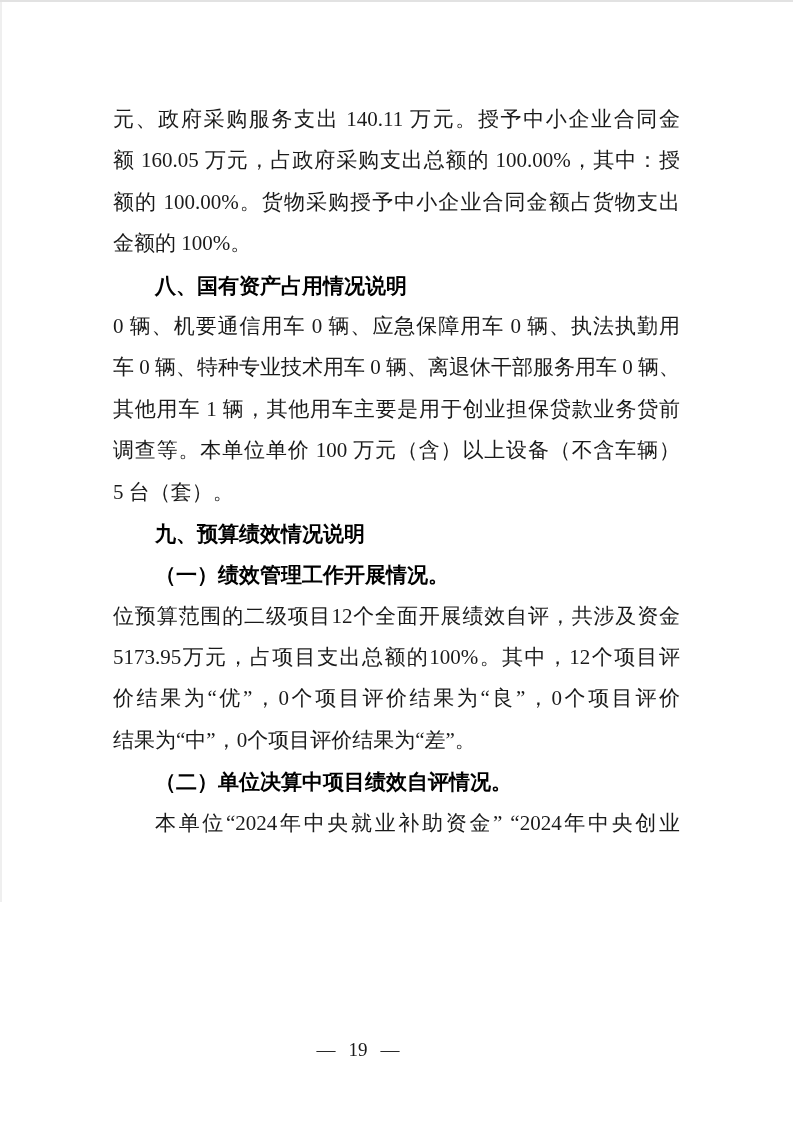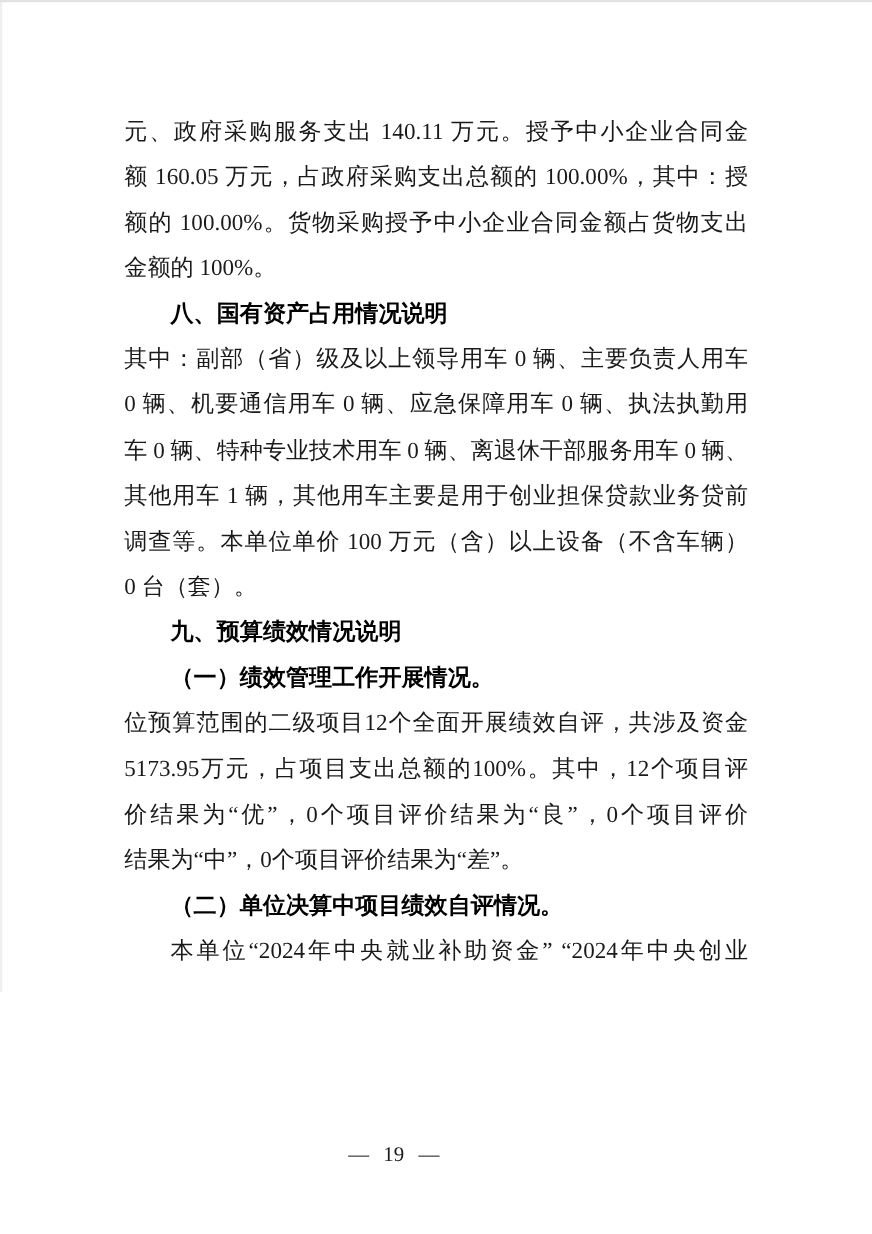--- a/index.html
+++ b/index.html
@@ -73,26 +73,25 @@
 </head>
 <body>
 
 <div class="page">
   <div class="content">
     <div class="line stretch">元、政府采购服务支出 140.11 万元。授予中小企业合同金</div>
     <div class="line stretch">额 160.05 万元，占政府采购支出总额的 100.00%，其中：授</div>
     <div class="line stretch">额的 100.00%。货物采购授予中小企业合同金额占货物支出</div>
     <div class="line plain">金额的 100%。</div>
     <div class="line h ind">八、国有资产占用情况说明</div>
-    <div class="line stretch">其中：副部（省）级及以上领导用车 0 辆、主要负责人用车</div>
     <div class="line stretch">0 辆、机要通信用车 0 辆、应急保障用车 0 辆、执法执勤用</div>
     <div class="line nowrap">车 0 辆、特种专业技术用车 0 辆、离退休干部服务用车 0 辆、</div>
     <div class="line stretch">其他用车 1 辆，其他用车主要是用于创业担保贷款业务贷前</div>
     <div class="line stretch">调查等。本单位单价 100 万元（含）以上设备（不含车辆）</div>
-    <div class="line plain">0 台（套）。</div>
+    <div class="line plain">5 台（套）。</div>
     <div class="line h ind">九、预算绩效情况说明</div>
     <div class="line sh ind">（一）绩效管理工作开展情况。</div>
     <div class="line stretch">位预算范围的二级项目12个全面开展绩效自评，共涉及资金</div>
     <div class="line stretch">5173.95万元，占项目支出总额的100%。其中，12个项目评</div>
     <div class="line stretch">价结果为“优”，0个项目评价结果为“良”，0个项目评价</div>
     <div class="line plain">结果为“中”，0个项目评价结果为“差”。</div>
     <div class="line sh ind">（二）单位决算中项目绩效自评情况。</div>
     <div class="line stretch ind">本单位“2024年中央就业补助资金” “2024年中央创业</div>
   </div>
 

